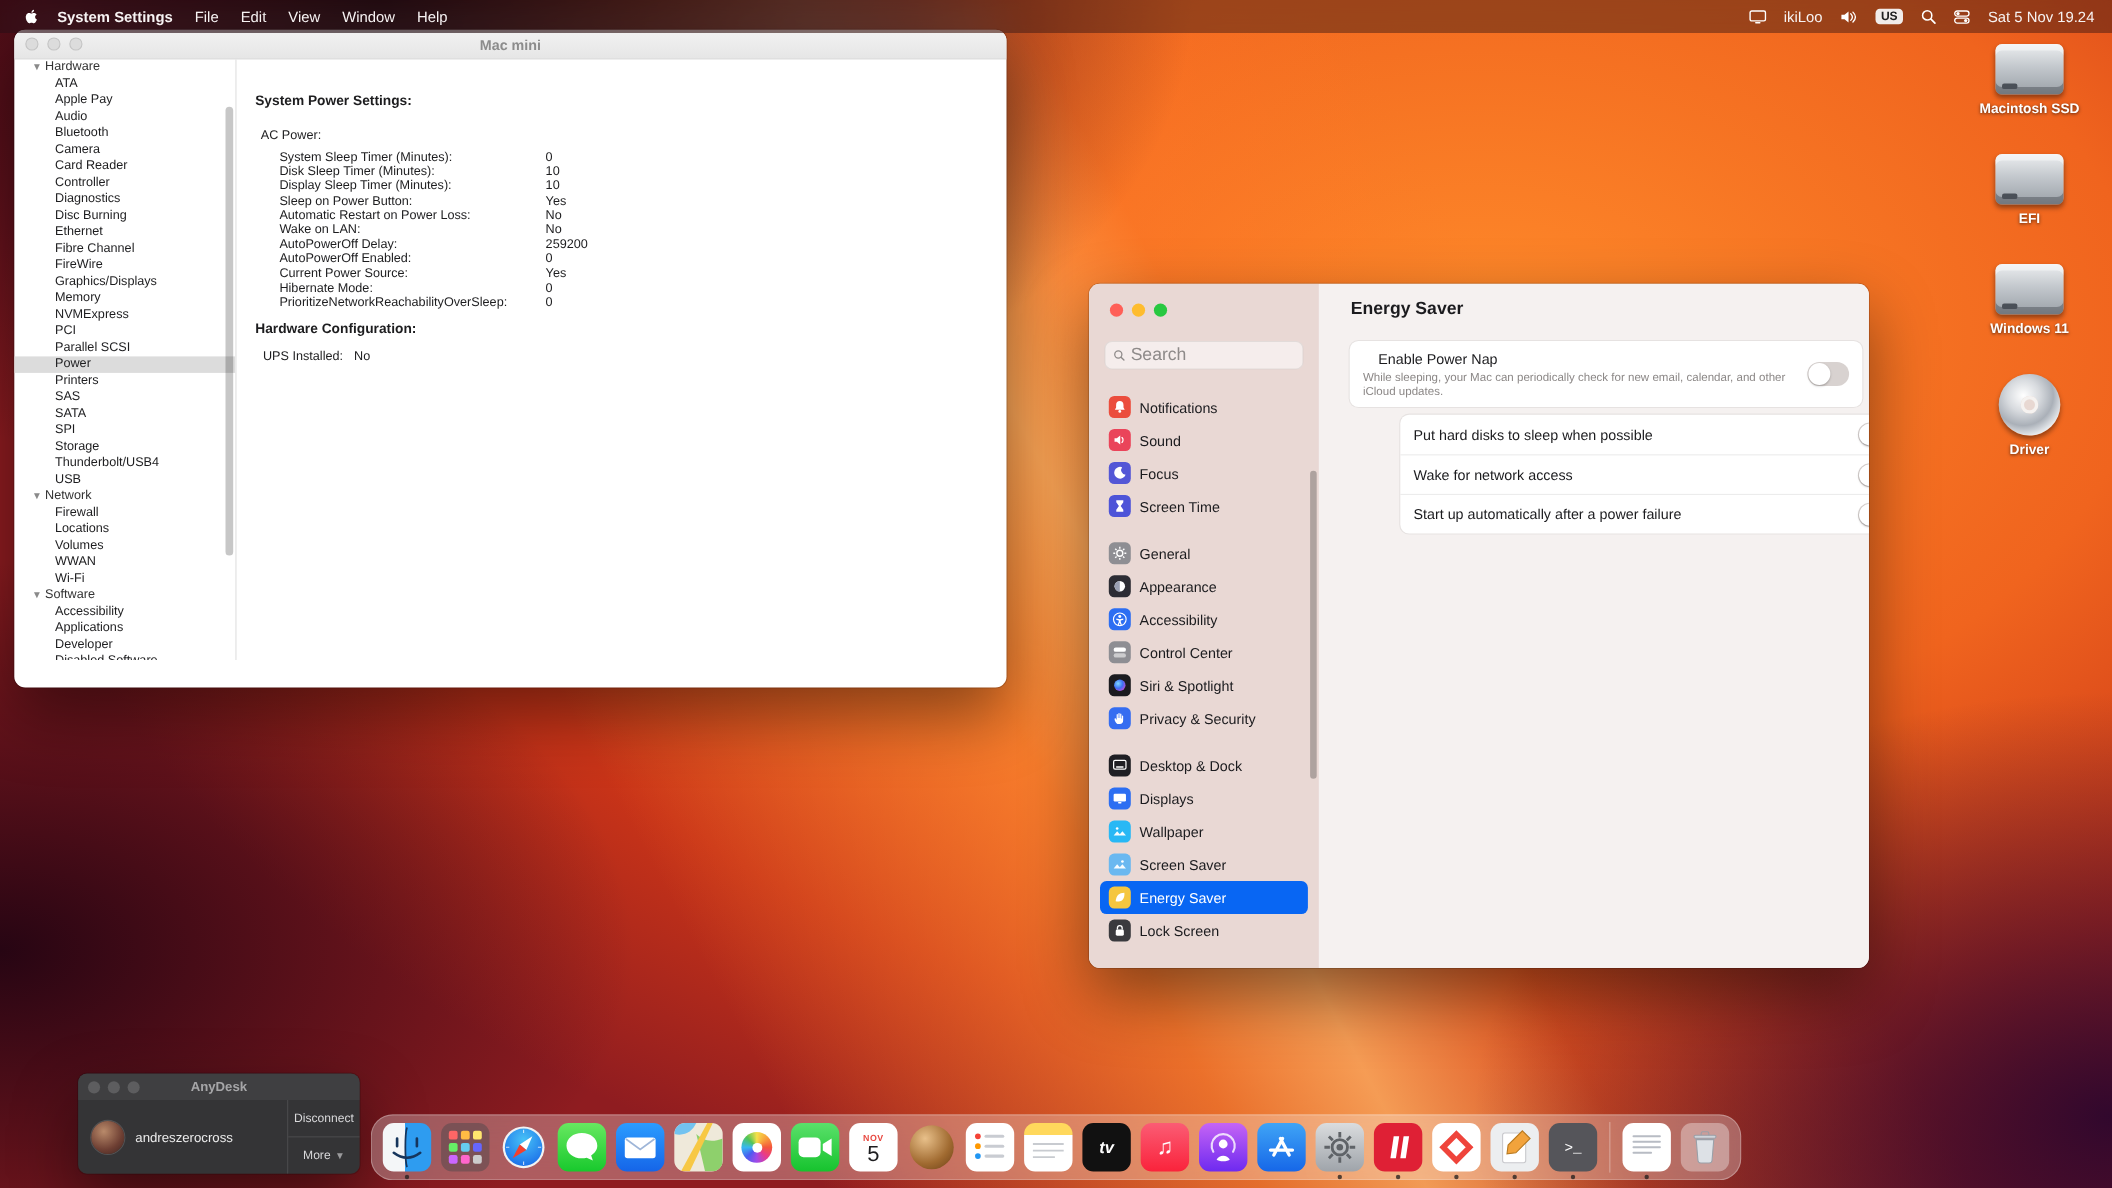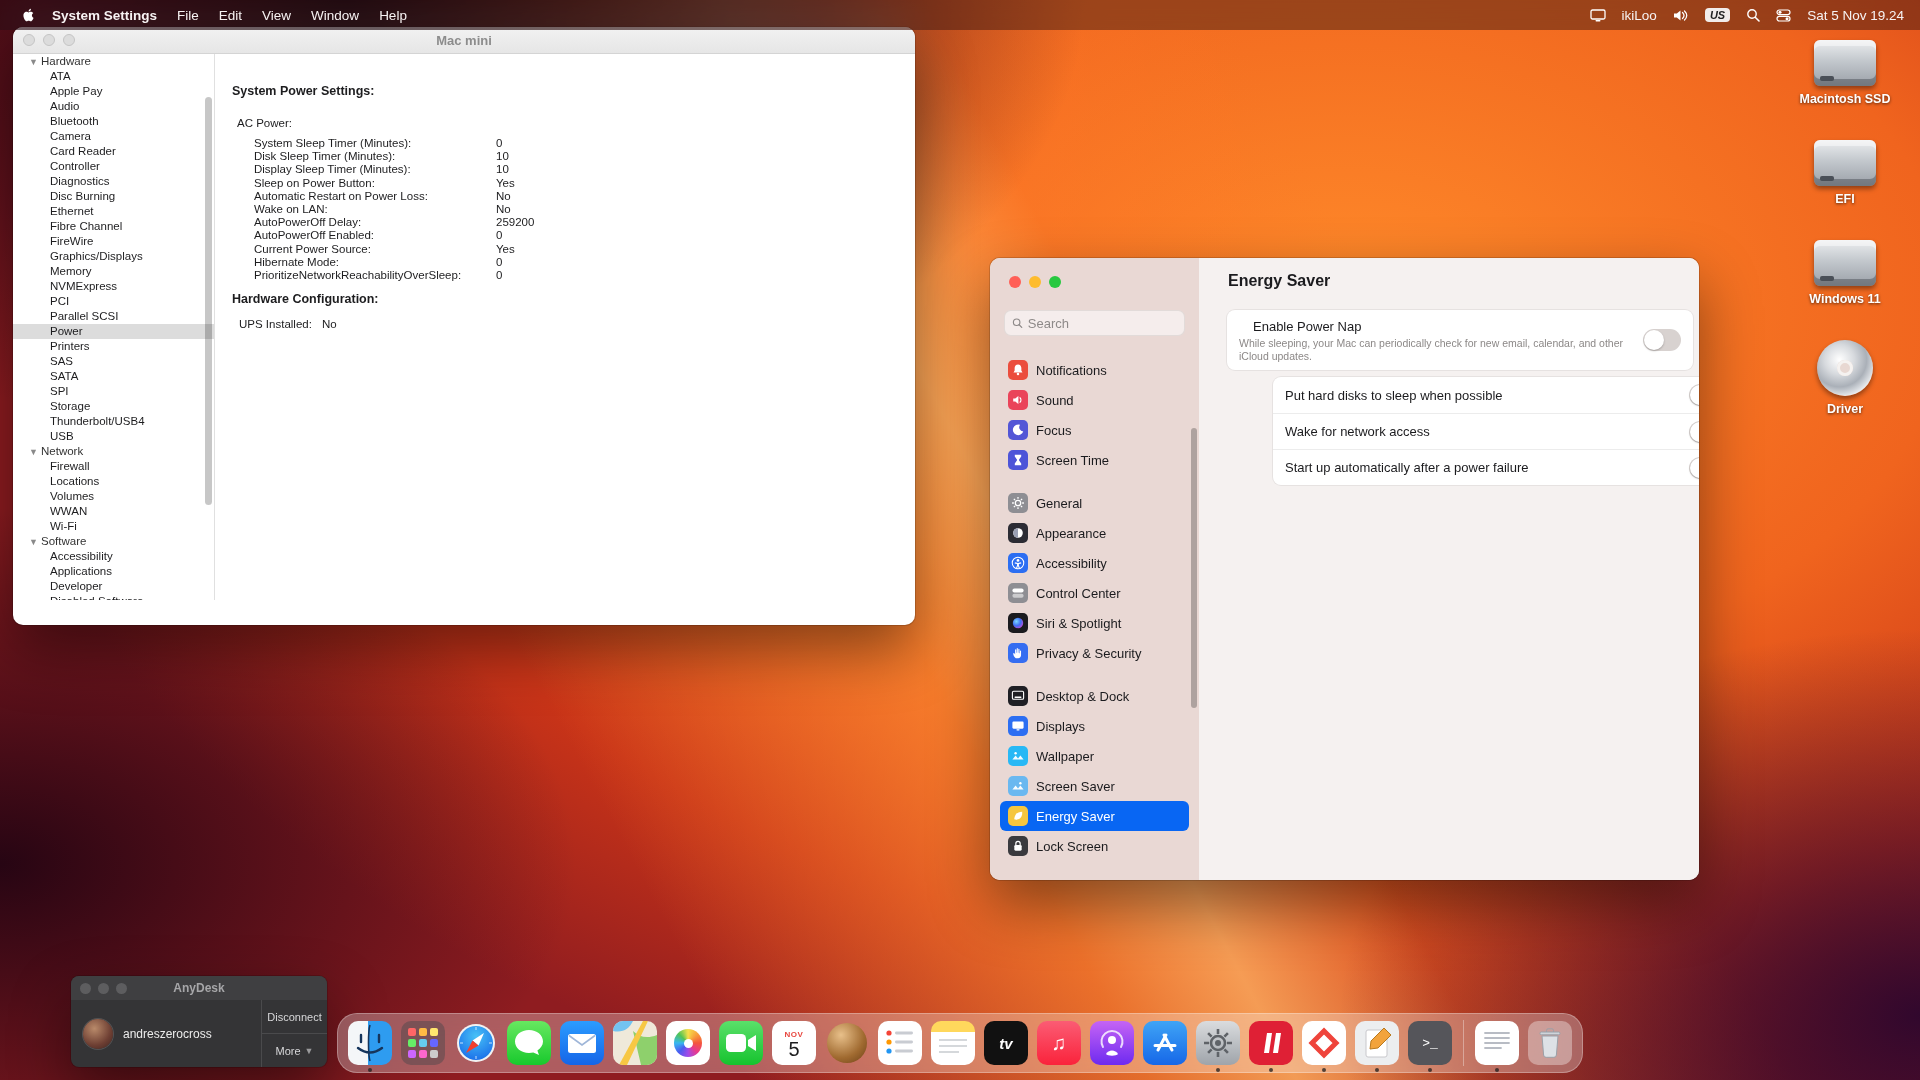--- a/index.html
+++ b/index.html
@@ -19,21 +19,21 @@
     position:absolute; top:0; left:0; right:0; height:30px;
     background:rgba(26,9,17,.40); backdrop-filter:blur(20px);
     display:flex; align-items:center; color:#f7f3f3; font-size:13.5px; padding:0 16px; z-index:60;
   }
   .menubar .apple { margin:0 6px 0 6px; display:flex; align-items:center; }
   .menubar .appname { font-weight:bold; margin:0 10px; }
   .menubar .menu-item { margin:0 10px; }
   .menubar .spacer { flex:1; }
   .mb-right { display:flex; align-items:center; gap:16px; }
   .mb-ic { display:flex; align-items:center; }
-  .kbd-badge { background:rgba(245,245,245,.95); color:#222; font-size:11px; font-weight:bold; padding:1px 5px; border-radius:4px;font-style:italic; }
+  .kbd-badge { background:rgba(245,245,245,.95); color:#222; font-size:11px; font-weight:bold; padding:1px 5px; border-radius:4px; }
   
   .win { position:absolute; border-radius:10px; box-shadow:0 25px 60px rgba(0,0,0,.45), 0 0 0 1px rgba(0,0,0,.15); }
   .tl { width:12px; height:12px; border-radius:50%; }
   
   .sysinfo { left:13px; top:27px; width:902px; height:598px; background:#fff; overflow:hidden; z-index:10; }
   .si-titlebar { height:27px; background:linear-gradient(#f2f2f2,#e6e6e6); border-bottom:1px solid #d4d4d4; display:flex; align-items:center; padding:0 10px; position:relative; }
   .si-titlebar .tl { background:#dcdcdc; border:1px solid #c4c4c4; margin-right:8px; }
   .si-title { position:absolute; left:0; right:0; text-align:center; color:#8c8c8c; font-size:13px; font-weight:bold; }
   .si-body { display:flex; height:546px; }
   .si-sidebar { width:202px; border-right:1px solid #e0e0e0; overflow:hidden; position:relative; font-size:11.5px; color:#1d1d1f; }
@@ -53,21 +53,21 @@
   .si-ups { position:absolute; left:24px; top:264px; }
   .si-ups .val { margin-left:10px; }
   .si-footer { height:25px; background:#ededeb; border-top:1px solid #d5d5d3; display:flex; align-items:center; padding:0 10px; font-size:11.5px; color:#333; gap:6px; }
   .crumb-sep { color:#8a8a8a; margin:0 4px; }
   
   .settings { left:990px; top:258px; width:709px; height:622px; z-index:20; overflow:hidden; display:flex; background:#f5f1f0; }
   .st-sidebar { width:209px; background:#e9d8d4; position:relative; flex-shrink:0; }
   .st-lights { display:flex; gap:8px; position:absolute; left:19px; top:18px; }
   .tl.red{background:#ff5f57;} .tl.yellow{background:#febc2e;} .tl.green{background:#28c840;}
   .st-search { position:absolute; left:14px; top:52px; width:181px; height:26px; border-radius:7px; background:rgba(255,255,255,.55); border:1px solid rgba(0,0,0,.08); display:flex; align-items:center; padding:0 7px; gap:5px; }
-  .st-search input { border:0; outline:0; background:transparent; width:100%; font-size:13px; color:#444; font-family:"Liberation Sans",sans-serif; }
+  .st-search input { border:0; outline:0; background:transparent; width:100%; font-size:16px; color:#444; font-family:"Liberation Sans",sans-serif; }
   .st-search input::placeholder { color:#8e8a89; }
   .st-list { position:absolute; top:97px; left:10px; right:10px; }
   .sb-row { height:30px; display:flex; align-items:center; gap:8px; padding:0 8px; border-radius:6px; font-size:13px; color:#1b1b1e; }
   .sb-row.gap { margin-top:13px; }
   .sb-row.selected { background:#0866f3; color:#fff; }
   .sb-ic { width:20px; height:20px; border-radius:5px; display:flex; align-items:center; justify-content:center; flex-shrink:0; }
   .sb-ic svg { width:16px; height:16px; display:block; }
   .st-scroll { position:absolute; right:2px; top:170px; width:6px; height:280px; border-radius:3px; background:rgba(0,0,0,.25); }
   .st-pane { flex:1; position:relative; background:#f5f1f0; }
   .st-pane-title { position:absolute; left:29px; top:14px; font-size:16px; font-weight:bold; color:#1b1b1e; }

